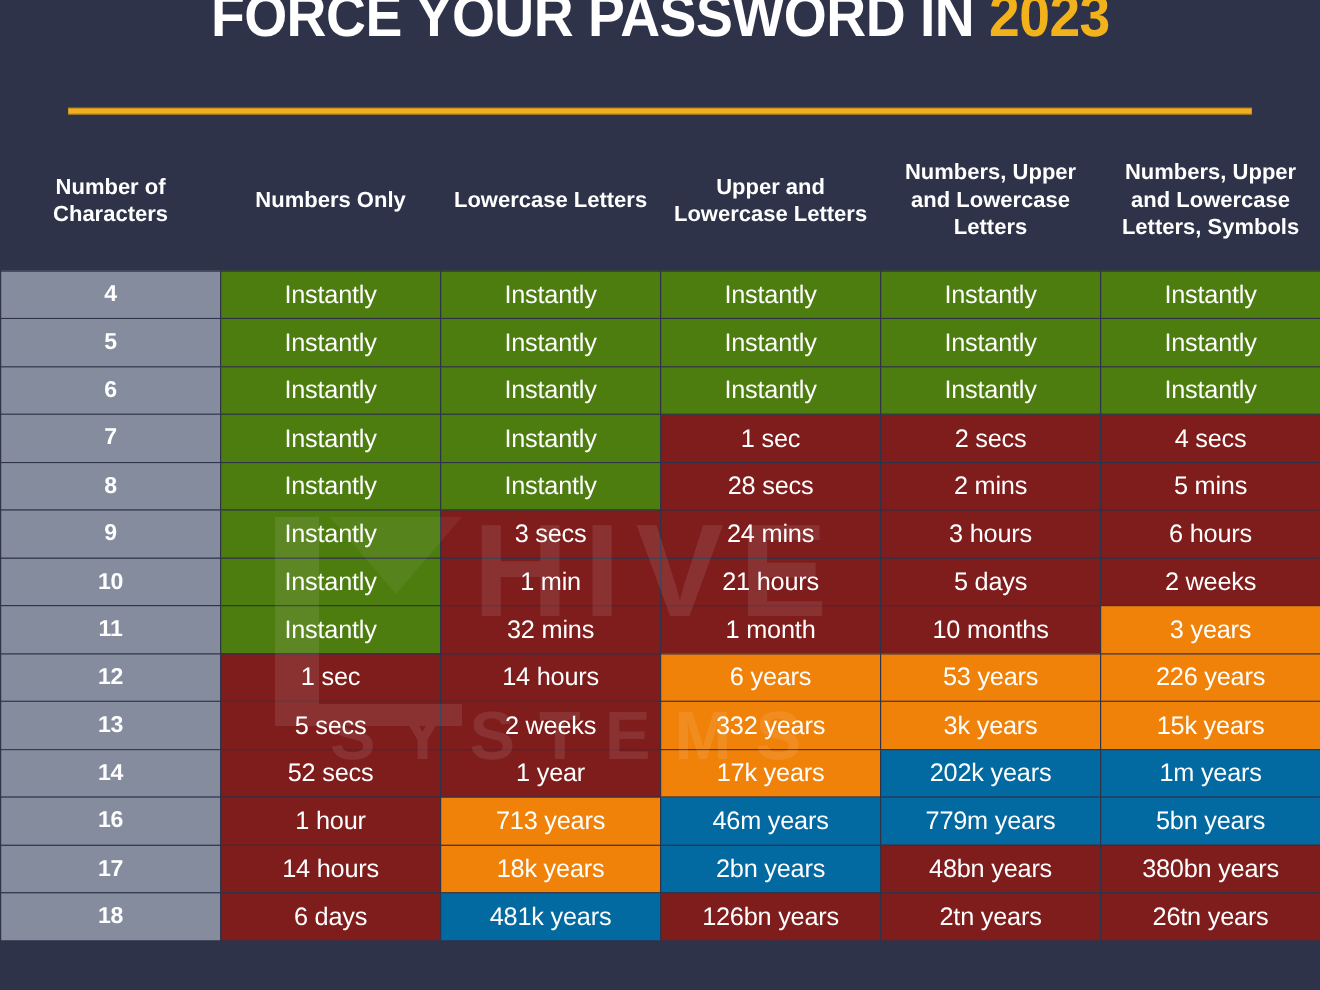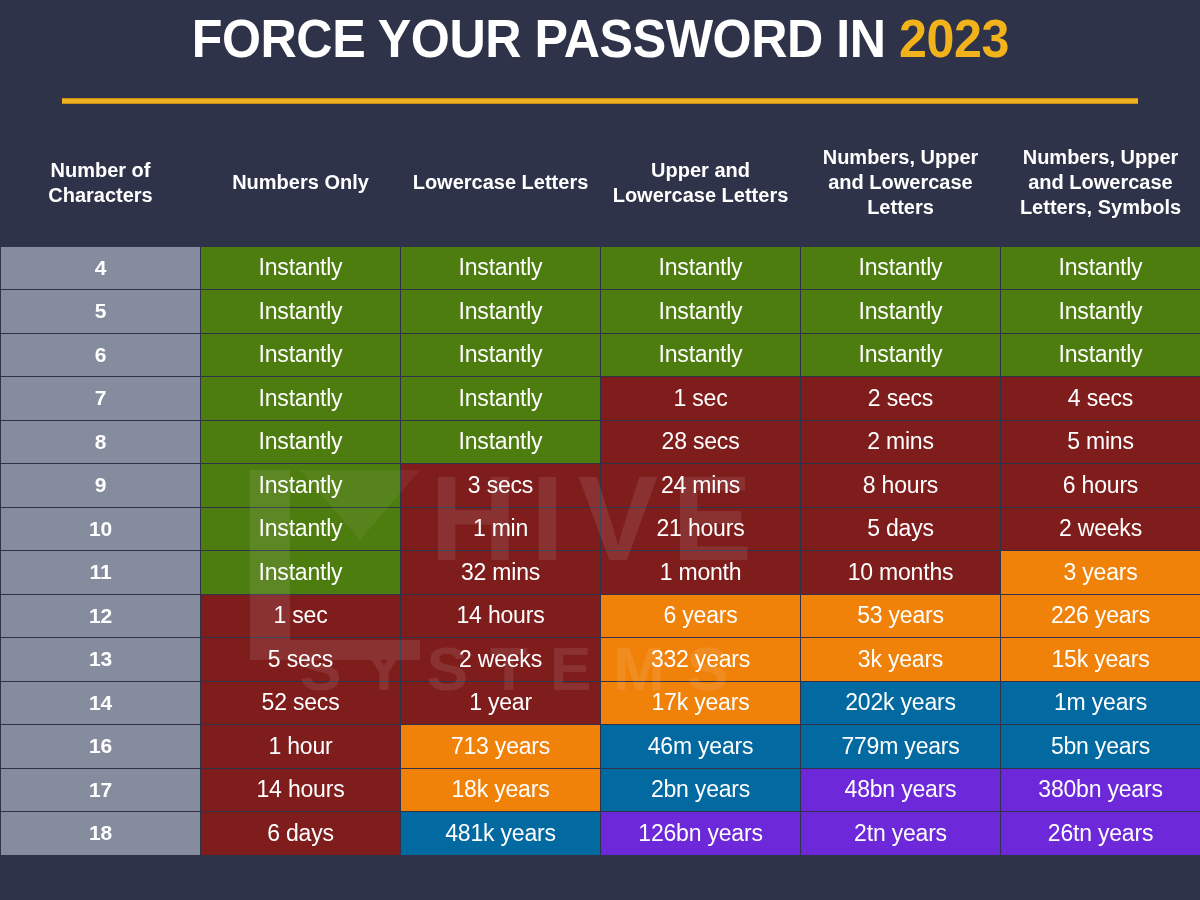--- a/index.html
+++ b/index.html
@@ -26,21 +26,20 @@
     z-index: 5;
     opacity: 0.085;
   }
 
   
   #title-bar {
     position: relative;
     height: 88px;
     padding: 0 60px;
     display: flex;
-    align-items: center;
     justify-content: center;
     overflow: hidden;
   }
 
   #title-text {
     font-size: 54px;
     font-weight: bold;
     letter-spacing: -0.5px;
     color: #ffffff;
     white-space: nowrap;
@@ -106,21 +105,21 @@
     background: #848c9e;
     font-weight: bold;
     font-size: 21px;
     color: #ffffff;
   }
 
   td.purple  { background: #4d7c0f; }
   td.red     { background: #7f1d1d; }
   td.orange  { background: #f0820a; }
   td.yellow  { background: #0369a1; }
-  td.green   { background: #6d28d9; margin-top: 48px; }
+  td.green   { background: #7f1d1d; margin-top: 48px; }
 </style>
 </head>
 <body>
 
 <svg id="watermark" viewBox="0 0 1200 900" aria-hidden="true">
   <g fill="#ffffff">
     <path d="M250 470 h40 v190 h-40 z"></path>
     <path d="M290 640 h130 v20 h-130 z"></path>
     <path d="M300 470 l120 0 l-60 70 z" opacity="0.6"></path>
     <text x="430" y="560" font-family="'Liberation Sans', sans-serif" font-size="120" font-weight="bold" letter-spacing="14">HIVE</text>
@@ -192,21 +191,21 @@
         <td class="purple">Instantly</td>
         <td class="red">28 secs</td>
         <td class="red">2 mins</td>
         <td class="red">5 mins</td>
       </tr>
       <tr>
         <td class="rowhead">9</td>
         <td class="purple">Instantly</td>
         <td class="red">3 secs</td>
         <td class="red">24 mins</td>
-        <td class="red">8 hours</td>
+        <td class="red">3 hours</td>
         <td class="red">6 hours</td>
       </tr>
       <tr>
         <td class="rowhead">10</td>
         <td class="purple">Instantly</td>
         <td class="red">1 min</td>
         <td class="red">21 hours</td>
         <td class="red">5 days</td>
         <td class="red">2 weeks</td>
       </tr>

